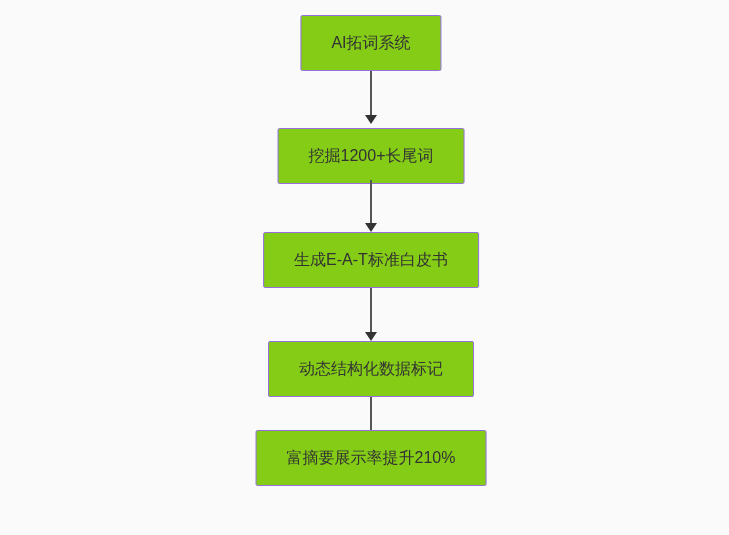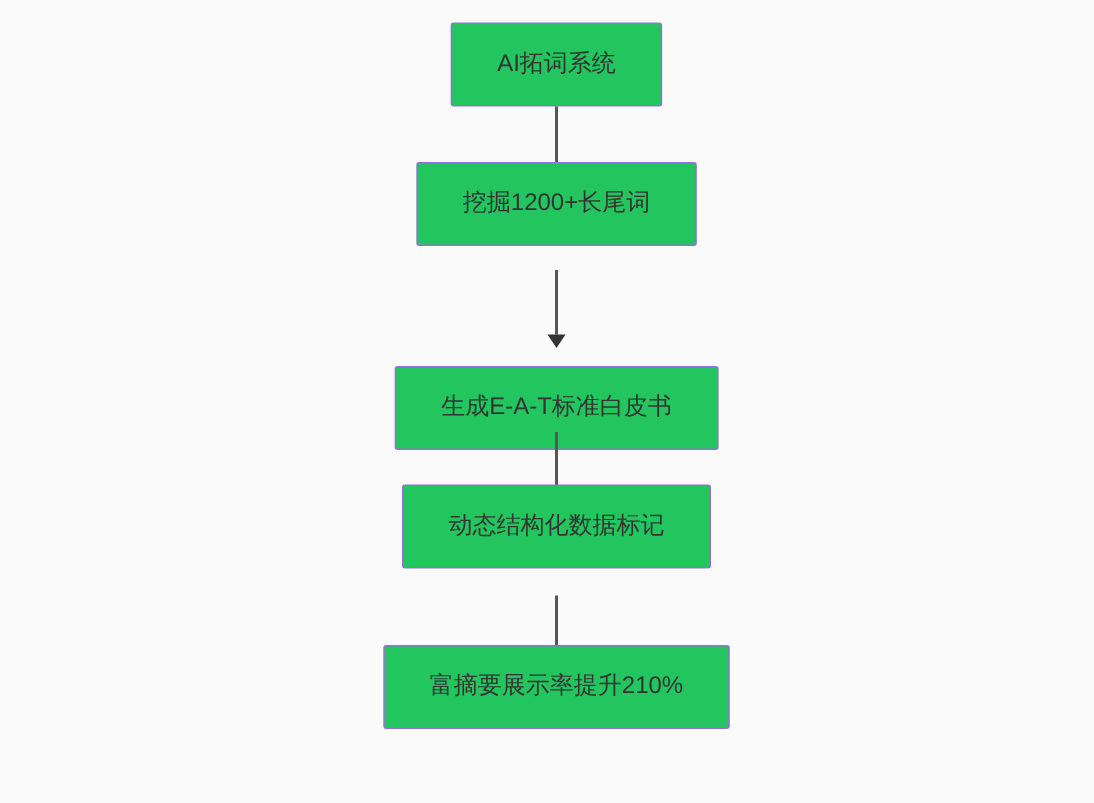--- a/index.html
+++ b/index.html
@@ -12,21 +12,21 @@
     height: 535px;
     background: #fafafa;
     overflow: hidden;
   }
   .node {
     position: absolute;
     left: 371px;
     transform: translateX(-50%);
     height: 56px;
     padding: 0 30px;
-    background: #22c55e;
+    background: #84cc16;
     border: 1px solid #9370db;
     border-radius: 2px;
     display: flex;
     align-items: center;
     justify-content: flex-start;
     white-space: nowrap;
   }
   .node-label {
     font-size: 16px;
     color: #333333;
@@ -49,25 +49,25 @@
   .edge-arrowhead {
     width: 0;
     height: 0;
     border-left: 6px solid transparent;
     border-right: 6px solid transparent;
     border-top: 9px solid #333333;
   }
   
   .n1 { top: 15px; }
   .e1 { top: 71px;  height: 53px; }
-  .n2 { top: 108px; }
+  .n2 { top: 128px; }
   .e2 { top: 180px; height: 52px; }
-  .n3 { top: 244px; }
+  .n3 { top: 232px; }
   .e3 { top: 288px; height: 53px; }
-  .n4 { top: 323px; }
+  .n4 { top: 341px; }
   .e4 { top: 397px; height: 53px; }
   .n5 { top: 430px; }
 </style>
 </head>
 <body>
 
 <div class="canvas">
 
   <div class="node n1">
     <span class="node-label">AI拓词系统</span>

